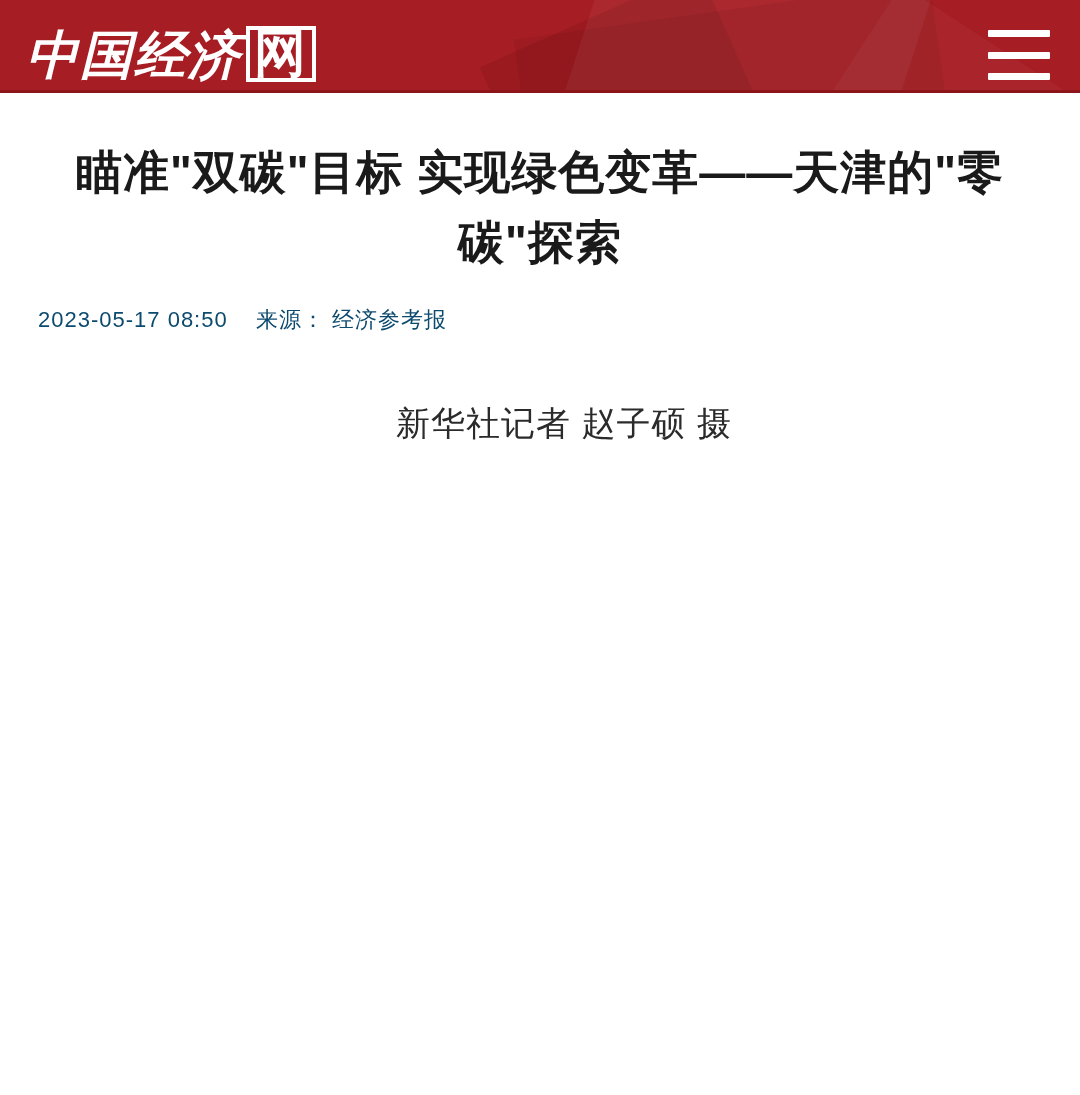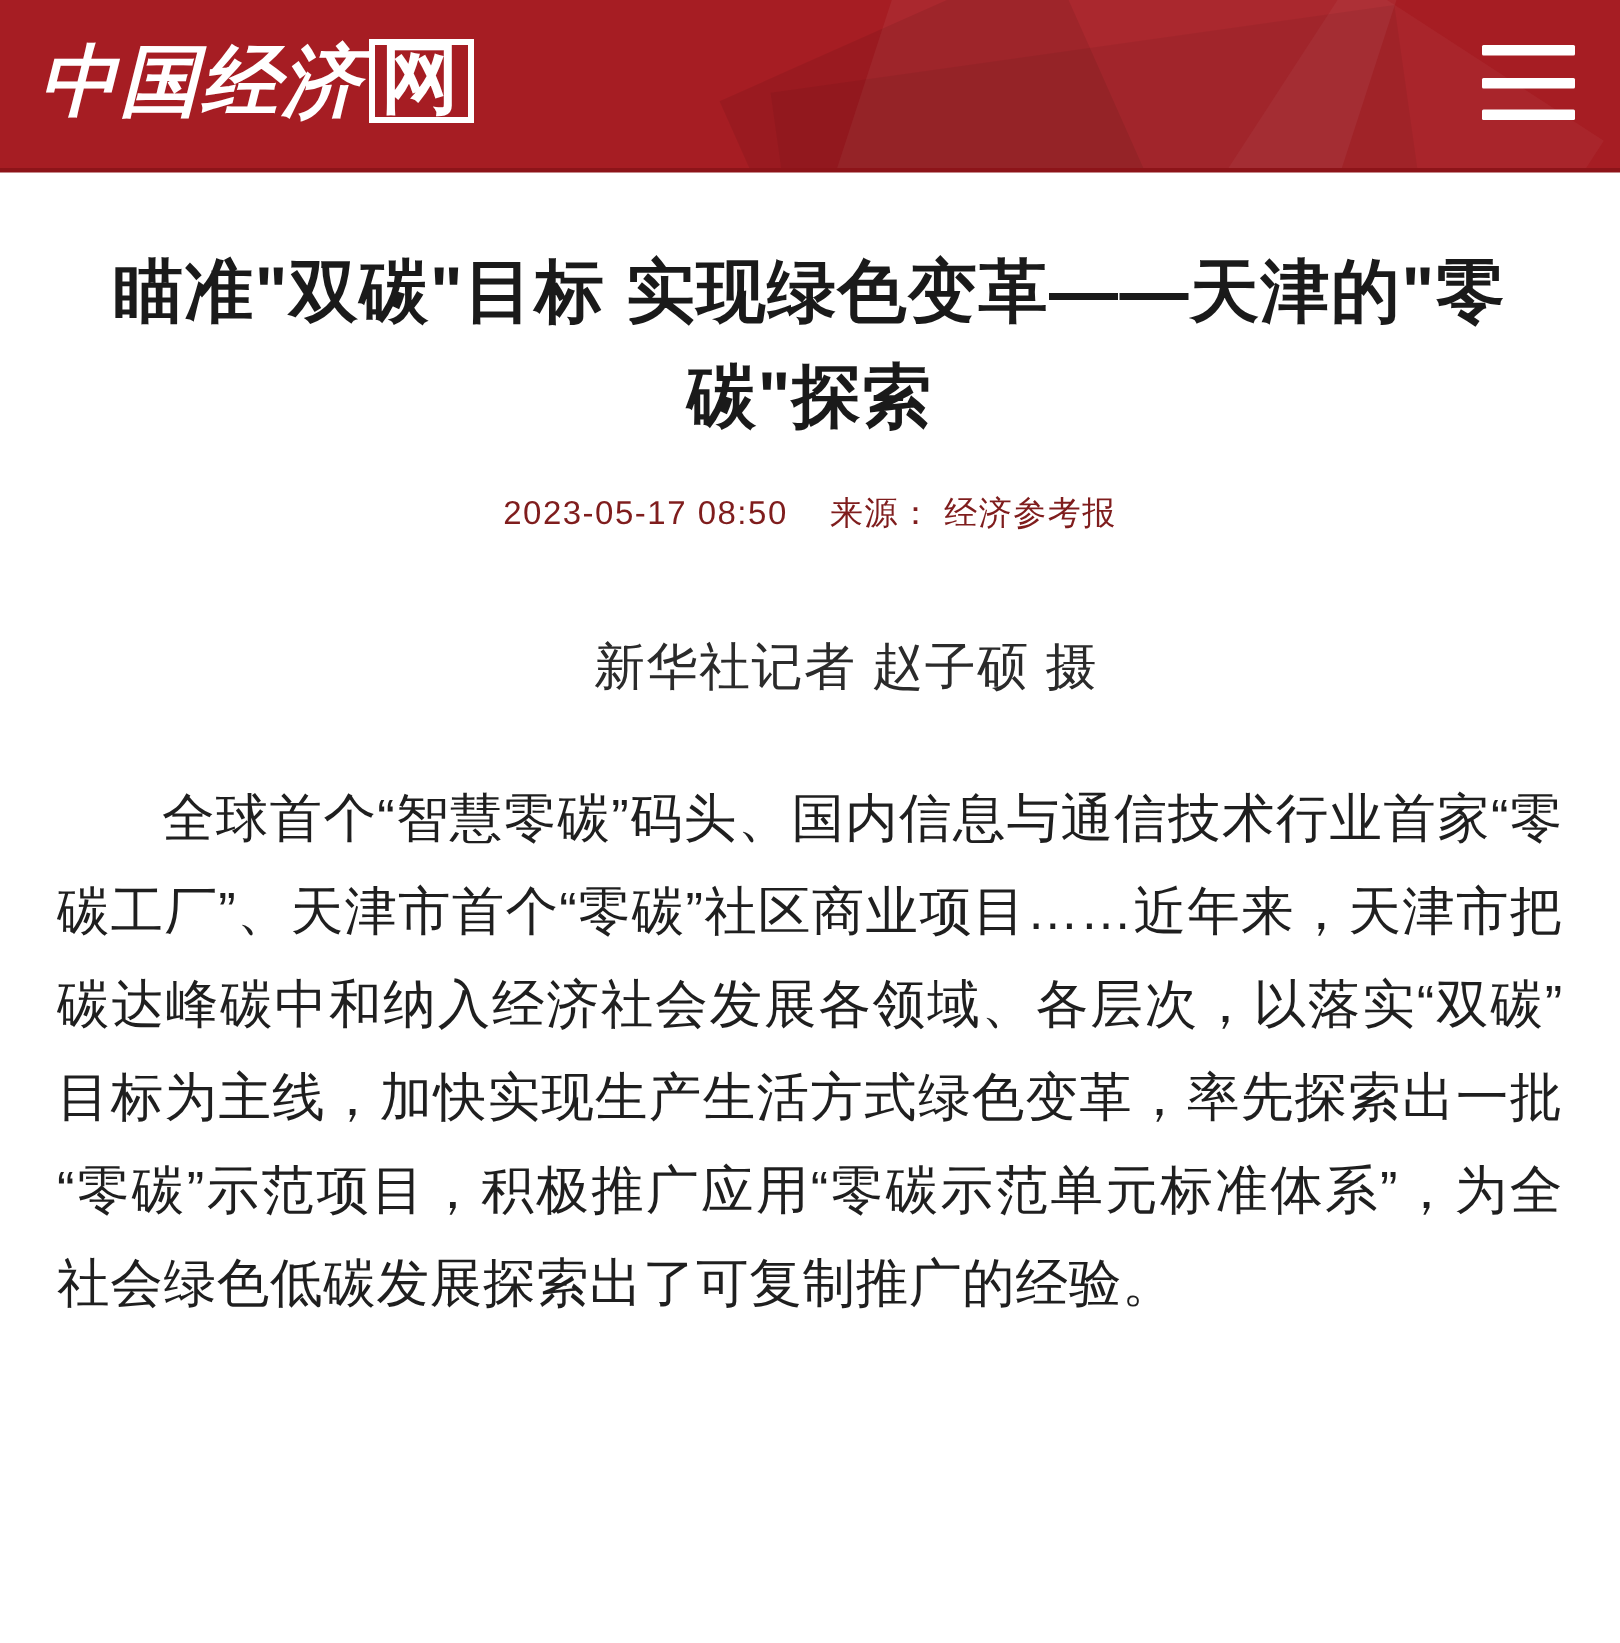--- a/index.html
+++ b/index.html
@@ -11,21 +11,21 @@
     height: 1095px;
     background: #ffffff;
     font-family: "Liberation Sans", sans-serif;
     overflow: hidden;
   }
 
   
   .site-header {
     position: relative;
     width: 1080px;
-    height: 112px;
+    height: 90px;
     background: #a61d23;
     overflow: hidden;
   }
   .header-texture {
     position: absolute;
     inset: 0;
     pointer-events: none;
   }
   .header-texture .shard {
     position: absolute;
@@ -112,23 +112,22 @@
     font-weight: bold;
     font-size: 46px;
     line-height: 70px;
     color: #1a1a1a;
     text-align: center;
     letter-spacing: 1px;
     padding: 0 30px;
   }
   .article-meta {
     margin-top: 28px;
-    text-align: center;
     font-size: 22px;
-    color: #7f1d1d;
+    color: #0c4a6e;
     letter-spacing: 1px;
   }
   .article-meta .sep {
     display: inline-block;
     width: 14px;
   }
   .byline {
     margin: 64px 0 0 0;
     padding-left: 48px;
     font-size: 34px;
@@ -175,16 +174,13 @@
 
   <div class="article-meta">
     <span>2023-05-17 08:50</span>
     <span class="sep"></span>
     <span>来源：</span>
     <span>经济参考报</span>
   </div>
 
   <div class="byline">新华社记者 赵子硕 摄</div>
 
-  <div class="article-body">
-    <p>全球首个“智慧零碳”码头、国内信息与通信技术行业首家“零碳工厂”、天津市首个“零碳”社区商业项目……近年来，天津市把碳达峰碳中和纳入经济社会发展各领域、各层次，以落实“双碳”目标为主线，加快实现生产生活方式绿色变革，率先探索出一批“零碳”示范项目，积极推广应用“零碳示范单元标准体系”，为全社会绿色低碳发展探索出了可复制推广的经验。</p>
-  </div>
 </div>
 
 </body></html>

